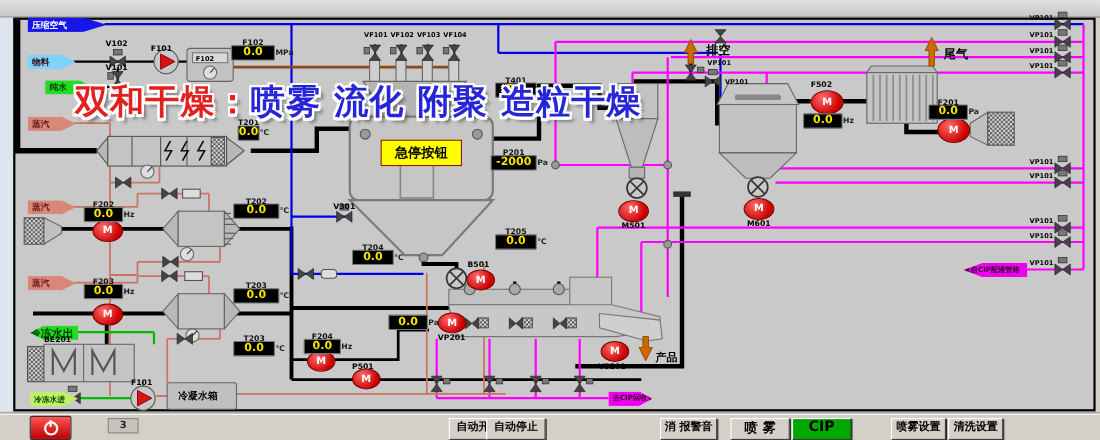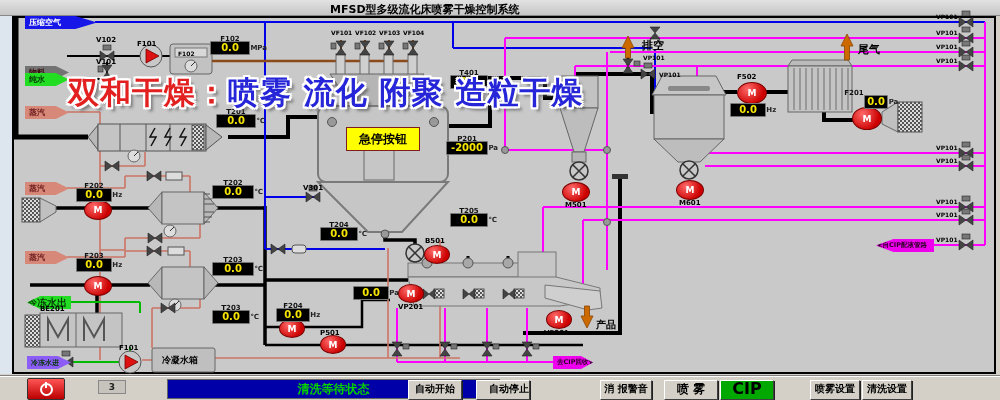--- a/index.html
+++ b/index.html
@@ -30,21 +30,20 @@
 #pwr{position:absolute;left:27px;top:1px;width:36px;height:20px;background:linear-gradient(#f55,#b00);border:1px solid #333;border-radius:2px;z-index:5;display:flex;align-items:center;justify-content:center;}
 #pwr .ring{width:9px;height:9px;border:2px solid #fff;border-radius:50%;position:relative;}
 #pwr .bar{position:absolute;left:50%;top:-3px;width:2px;height:6px;background:#fff;margin-left:-1px;}
 #cnt{position:absolute;left:98px;top:3px;width:26px;height:12px;background:#c6c3bc;border:1px solid #888;font:bold 9px/12px "DejaVu Sans",sans-serif;text-align:center;color:#222;z-index:5;}
 .tankfill{position:absolute;z-index:3;font:bold 9px "DejaVu Sans",sans-serif;color:#000;}
 </style>
 </head>
 <body>
 
 <div id="titlebar">
-  <span id="title">MFSD型多级流化床喷雾干燥控制系统</span>
 </div>
 <div id="strip"></div>
 <div id="panel"></div>
 
 <svg width="1000" height="400" viewBox="0 0 1000 400">
 <defs>
 <pattern id="mesh" width="4" height="4" patternUnits="userSpaceOnUse">
   <rect width="4" height="4" fill="#ddd"></rect>
   <rect width="2" height="2" fill="#555"></rect>
   <rect x="2" y="2" width="2" height="2" fill="#555"></rect>
@@ -339,39 +338,39 @@
       <polygon points="973,240 973,250 966,245"></polygon>
       <rect x="962" y="234" width="8" height="5" fill="#777"></rect>
 </g>
 </svg>
 
 <div id="watermark"><span id="wm-red">双和干燥：</span><span id="wm-blue">喷雾 流化 附聚 造粒干燥</span></div>
 
 <div class="arrow ar" style="left:25px;top:16px;width:72px;background:#1616e8;color:#fff;">
     <span>压缩空气</span>
   </div>
-<div class="arrow ar" style="left:25px;top:66px;width:44px;background:#737373;color:#3a0d0d;">
+<div class="arrow ar" style="left:25px;top:50px;width:44px;background:#7dd3fc;color:#3a0d0d;">
     <span>物料</span>
   </div>
-<div class="arrow ar" style="left:25px;top:73px;width:44px;background:#22dd22;color:#053805;text-align:right;">
+<div class="arrow ar" style="left:41px;top:73px;width:44px;background:#22dd22;color:#053805;text-align:right;">
     <span>纯水</span>
   </div>
 <div class="arrow ar" style="left:25px;top:106px;width:44px;background:#d88878;color:#702020;">
     <span>蒸汽</span>
   </div>
 <div class="arrow ar" style="left:25px;top:182px;width:44px;background:#d88878;color:#702020;">
     <span>蒸汽</span>
   </div>
 <div class="arrow ar" style="left:25px;top:251px;width:44px;background:#d88878;color:#702020;">
     <span>蒸汽</span>
   </div>
 <div class="arrow al" style="left:27px;top:296px;width:44px;background:#22dd22;color:#053805;font-size:10px;">
     <span>冷冻水出</span>
   </div>
-<div class="arrow ar" style="left:27px;top:356px;width:44px;background:#8b5cf6;color:#053805;font-size:7px;">
+<div class="arrow ar" style="left:27px;top:356px;width:44px;background:#bef264;color:#053805;font-size:7px;">
     <span>冷冻水进</span>
   </div>
 <div class="arrow al" style="left:876px;top:239px;width:58px;background:#ee00ee;color:#31002a;font-size:6.5px;">
     <span>来自CIP配液管路</span>
   </div>
 <div class="arrow ar" style="left:553px;top:356px;width:40px;background:#ee00ee;color:#31002a;font-size:6.5px;">
     <span>去CIP回收管路</span>
   </div>
 
 <span class="btxt" style="left:642px;top:38px;">排空</span>
@@ -445,21 +444,21 @@
   </div>
 <div class="motor" style="left:852px;top:107px;width:28px;height:21px;">
     <span>M</span>
   </div>
 
 <div class="disp" style="left:210px;top:41px;width:40px;">
     <span class="dlabel">F102</span>
     <span class="dval">0.0</span>
     <span class="dunit">MPa</span>
   </div>
-<div class="disp" style="left:216px;top:114px;width:40px;">
+<div class="disp" style="left:216px;top:114px;width:20px;">
     <span class="dlabel">T201</span>
     <span class="dval">0.0</span>
     <span class="dunit">℃</span>
   </div>
 <div class="disp" style="left:450px;top:75px;width:38px;">
     <span class="dlabel">T401</span>
     <span class="dval">0.0</span>
     <span class="dunit">℃</span>
   </div>
 <div class="disp" style="left:446px;top:141px;width:42px;">
@@ -495,21 +494,21 @@
 <div class="disp" style="left:212px;top:262px;width:42px;">
     <span class="dlabel">T203</span>
     <span class="dval">0.0</span>
     <span class="dunit">℃</span>
   </div>
 <div class="disp" style="left:212px;top:310px;width:38px;">
     <span class="dlabel">T203</span>
     <span class="dval">0.0</span>
     <span class="dunit">℃</span>
   </div>
-<div class="disp" style="left:820px;top:95px;width:24px;padding-left:44px;">
+<div class="disp" style="left:844px;top:95px;width:36px;">
     <span class="dlabel">F201</span>
     <span class="dval">0.0</span>
     <span class="dunit">Pa</span>
   </div>
 <div class="disp" style="left:730px;top:103px;width:36px;">
     <span class="dval">0.0</span>
     <span class="dunit">Hz</span>
   </div>
 <div class="disp" style="left:276px;top:308px;width:34px;">
     <span class="dlabel">F204</span>
@@ -521,21 +520,20 @@
     <span class="dunit">Pa</span>
   </div>
 
 <div id="bottombar">
   <div id="pwr">
       <div class="ring">
         <div class="bar"></div>
       </div>
     </div>
   <div id="cnt">3</div>
-  <div id="statusbox">清洗等待状态</div>
   <div class="bbtn" style="left:408px;width:52px;">自动开始</div>
-  <div class="bbtn" style="left:476px;width:52px;text-align:right;">自动停止</div>
+  <div class="bbtn" style="left:442px;width:52px;">自动停止</div>
   <div class="bbtn" style="left:600px;width:50px;">消 报警音</div>
   <div class="bbtn" style="left:664px;width:52px;font-size:12px;">喷 雾</div>
-  <div class="bbtn" style="left:720px;width:52px;background:#00a800;font-size:16px;">CIP</div>
+  <div class="bbtn" style="left:720px;width:52px;background:#00a800;font-size:13px;">CIP</div>
   <div class="bbtn" style="left:810px;width:48px;">喷雾设置</div>
   <div class="bbtn" style="left:862px;width:48px;">清洗设置</div>
 </div>
 
 </body></html>

